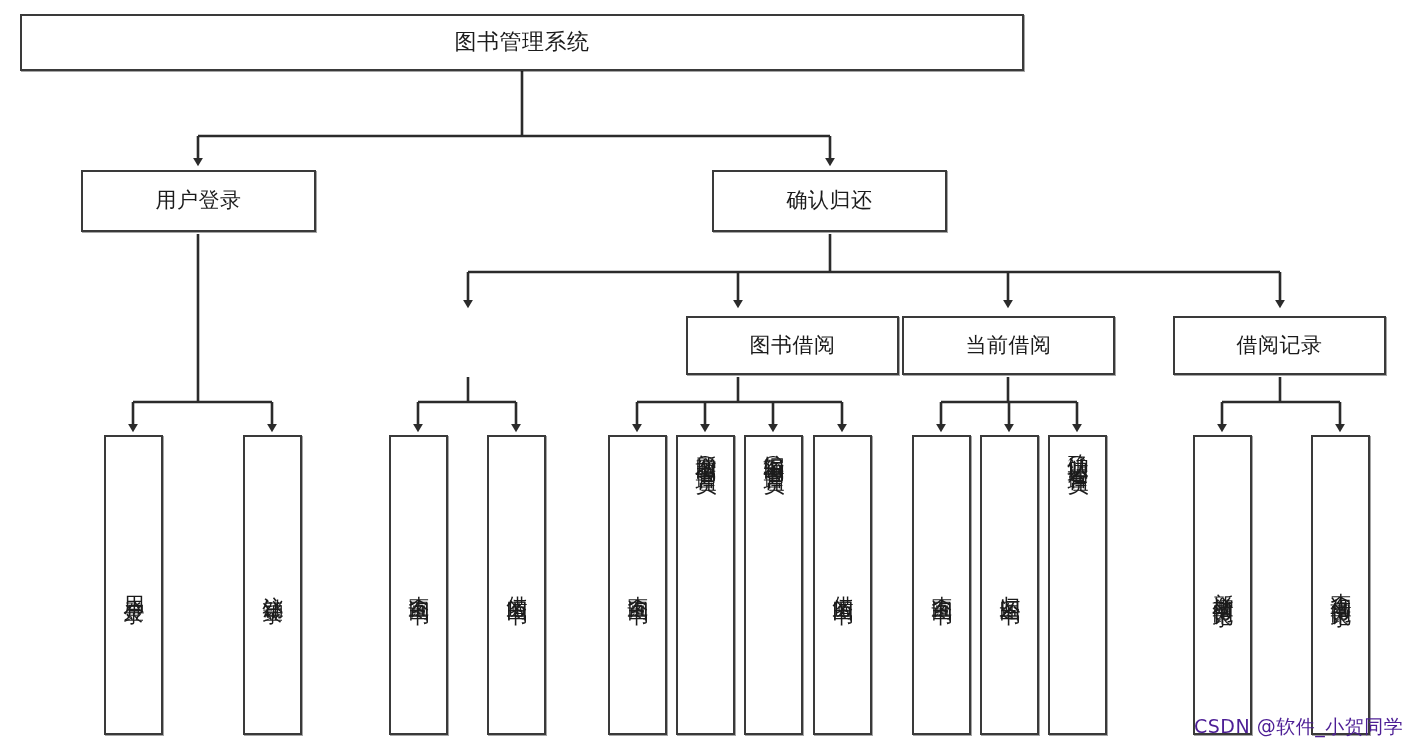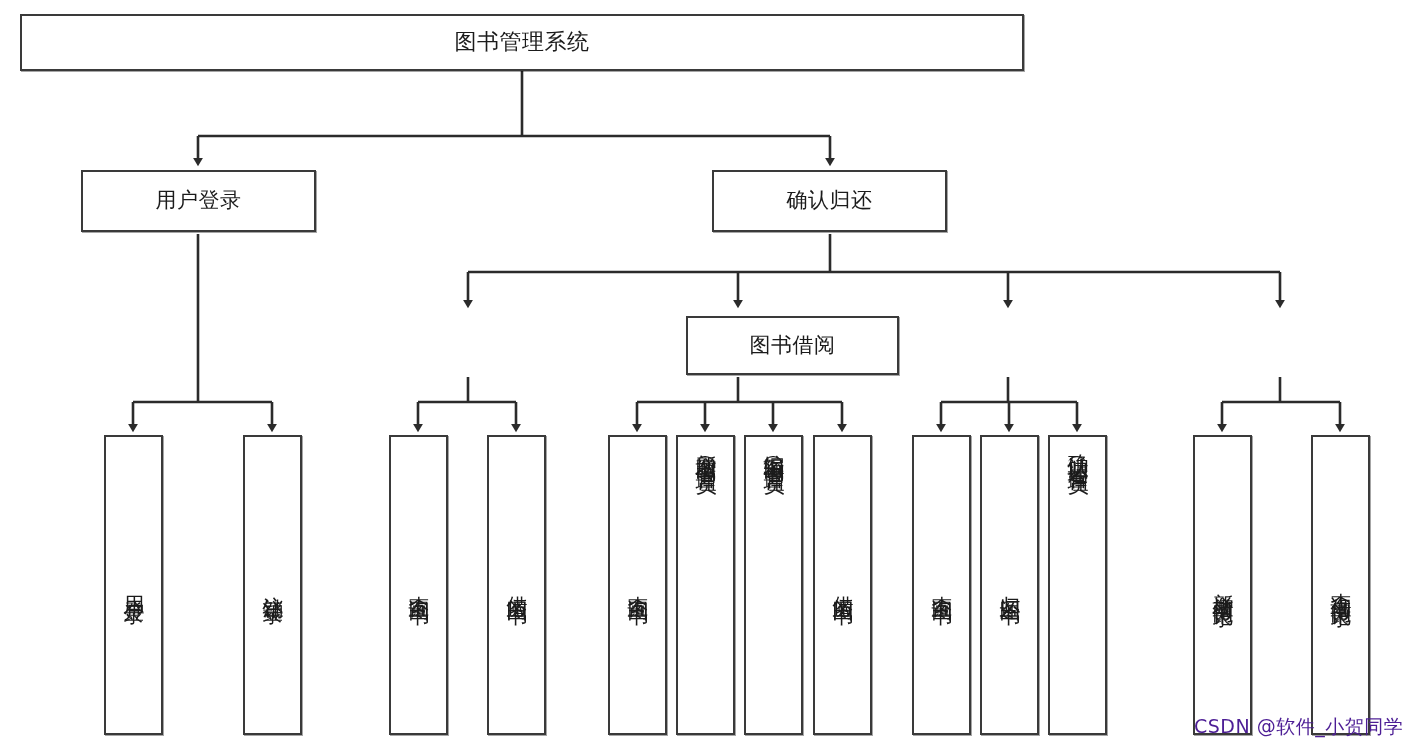--- a/index.html
+++ b/index.html
@@ -136,20 +136,26 @@
   <div class="node" style="left:81px; top:170px; width:235px; height:62px;">
     <span class="label-h">用户登录</span>
   </div>
   <div class="node" style="left:712px; top:170px; width:235px; height:62px;">
     <span class="label-h">确认归还</span>
   </div>
 
   <div class="node" style="left:640px; top:316px; width:213px; height:59px;margin-left:46px;">
     <span class="label-h">图书借阅</span>
   </div>
+  <div class="node" style="left:902px; top:316px; width:213px; height:59px;">
+    <span class="label-h">当前借阅</span>
+  </div>
+  <div class="node" style="left:1173px; top:316px; width:213px; height:59px;">
+    <span class="label-h">借阅记录</span>
+  </div>
 
   <div class="node leaf center-v" style="left:104px; top:435px; width:59px; height:300px;">
     <span class="label-v">用户登录</span>
   </div>
   <div class="node leaf center-v" style="left:243px; top:435px; width:59px; height:300px;">
     <span class="label-v">注销登录</span>
   </div>
 
   <div class="node leaf center-v" style="left:389px; top:435px; width:59px; height:300px;">
     <span class="label-v">查询图书</span>

